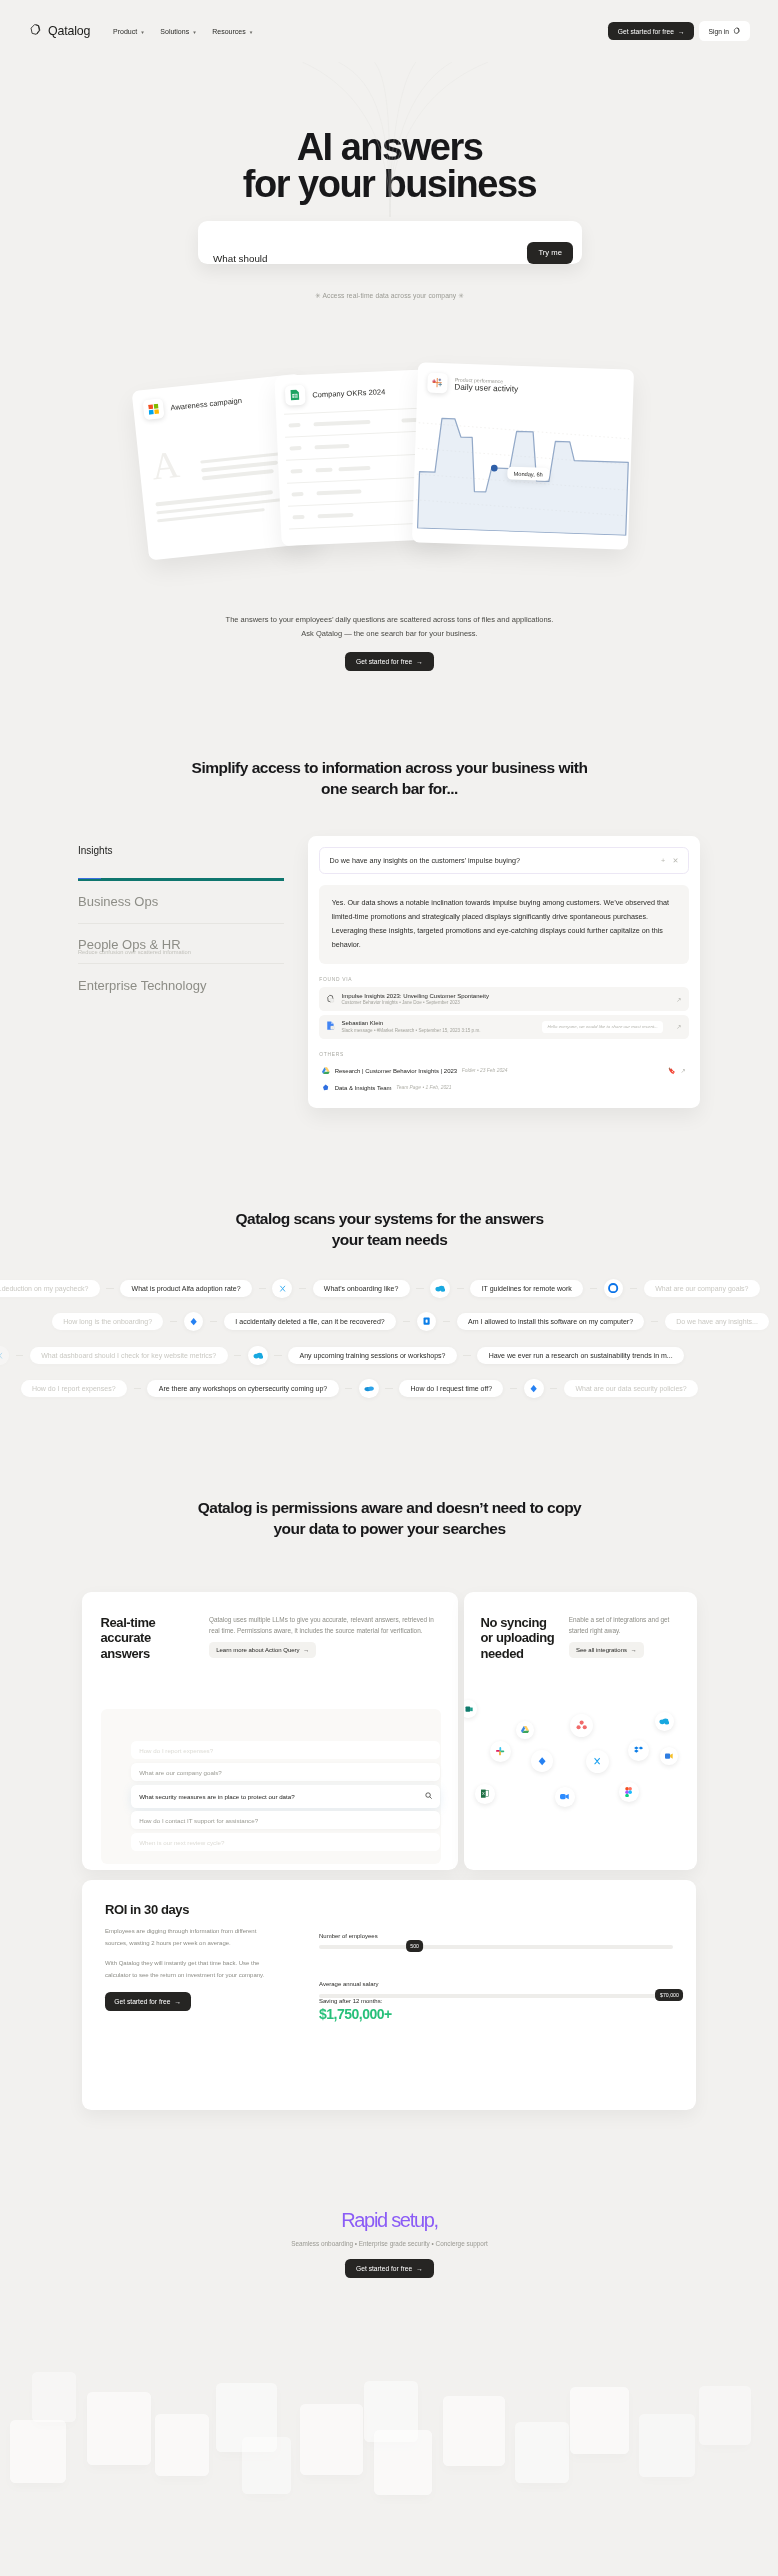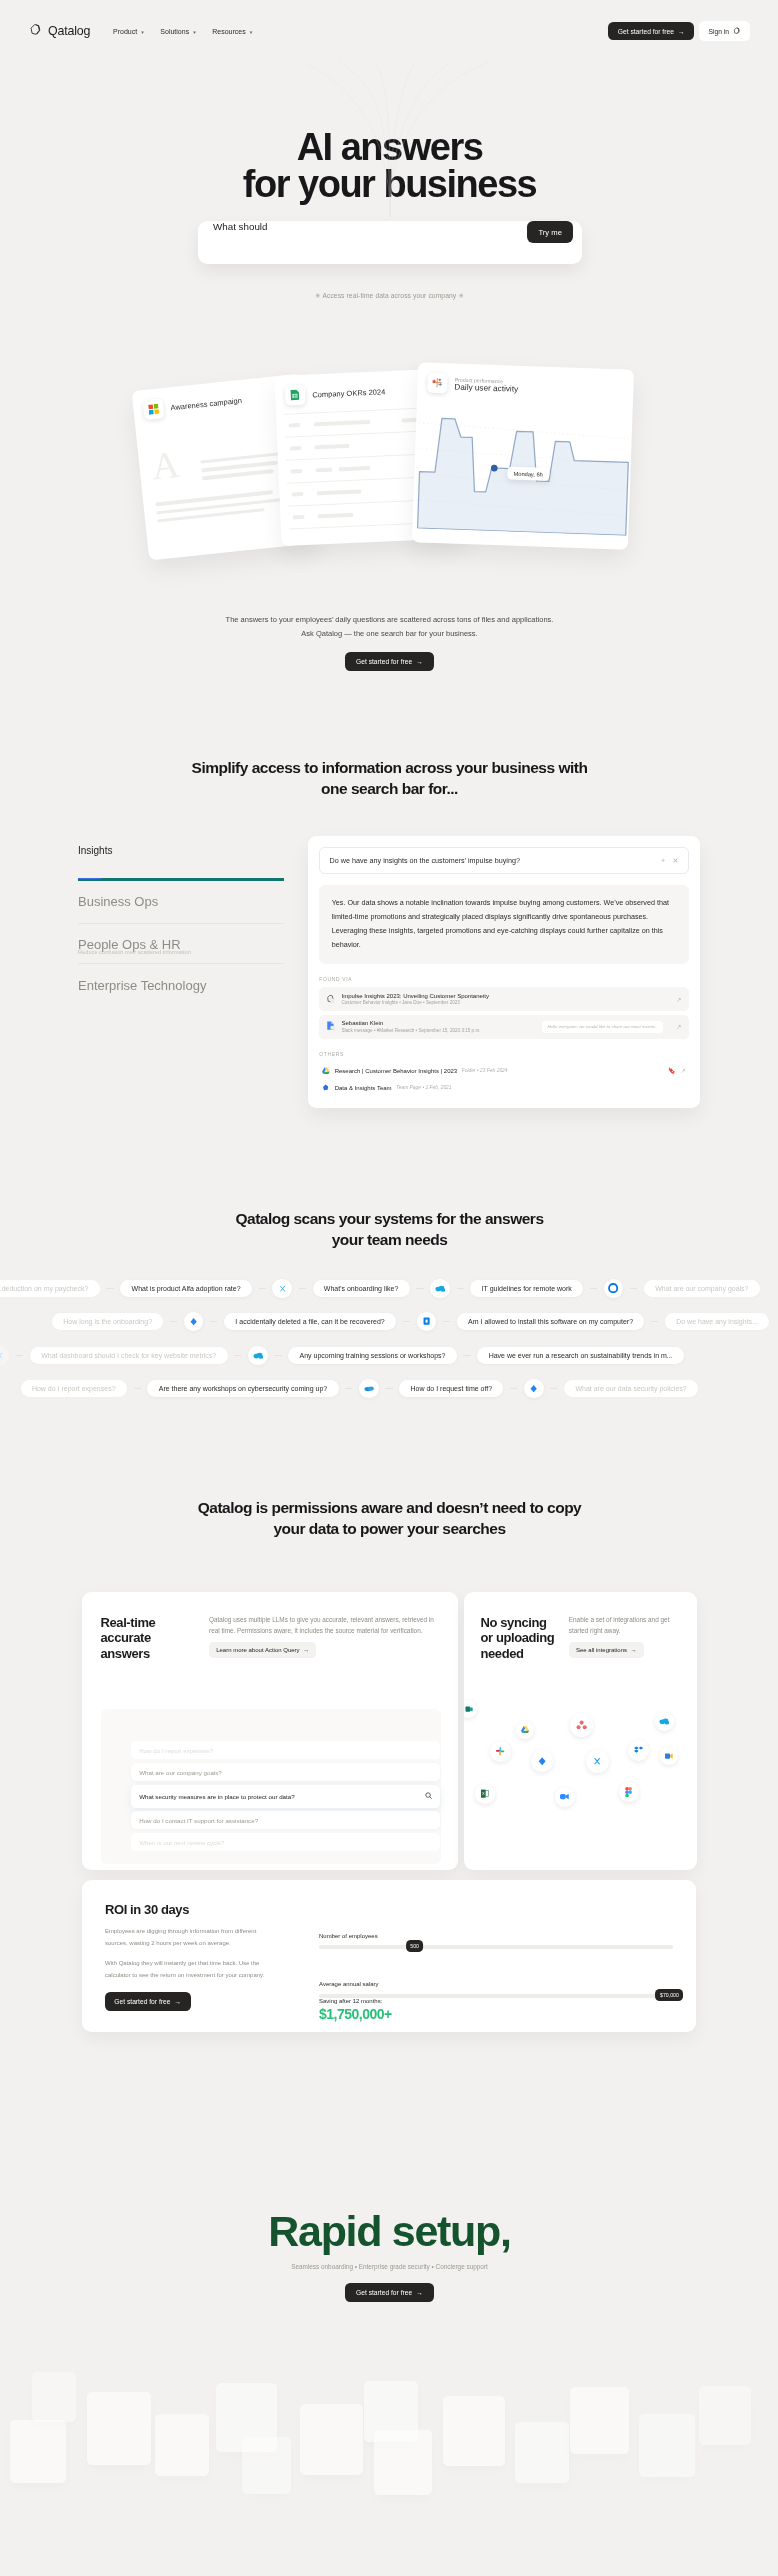--- a/index.html
+++ b/index.html
@@ -19,21 +19,21 @@
   .btn-dark{background:#262523;color:#fff;border-radius:5.2px;font-size:6.7px;padding:5.7px 9.3px;
     display:inline-flex;align-items:center;gap:4.1px;border:none;cursor:pointer;white-space:nowrap}
   .btn-white{background:#fff;color:#1c1c1a;border-radius:5.2px;font-size:6.7px;padding:5.7px 9.3px;
     display:inline-flex;align-items:center;gap:4.1px;border:none;cursor:pointer;white-space:nowrap}
 
   
   .hero{position:absolute;top:129px;left:0;width:779px;text-align:center}
   .hero h1{font-size:38px;line-height:.98;letter-spacing:-1.5px;font-weight:700;color:#18181a}
   .hero-arcs{position:absolute;top:-67px;left:50%;transform:translateX(-50%);opacity:.5}
   .searchbar{margin:17.5px auto 0;width:384px;height:43px;background:#fff;border-radius:9.3px;
-    box-shadow:0 7.2px 17.5px rgba(0,0,0,.07);display:flex;align-items:flex-start;padding:0 8.2px 0 15.5px;position:relative;z-index:3}
+    box-shadow:0 7.2px 17.5px rgba(0,0,0,.07);display:flex;align-items:flex-end;padding:0 8.2px 0 15.5px;position:relative;z-index:3}
   .searchbar .q{font-size:9.8px;color:#232321}
   .try{margin-left:auto;background:#262523;color:#fff;border-radius:6.2px;font-size:7.7px;padding:6.7px 11.3px;border:none;cursor:pointer}
   .accessline{margin-top:28px;font-size:6.7px;color:#9a9a93;letter-spacing:0.1px}
 
   
   .docs{position:absolute;top:361px;left:0;width:779px;height:201px}
   .doc{position:absolute;background:#fff;border-radius:7.2px;box-shadow:0 10.3px 23px rgba(0,0,0,.07)}
   .doc1{width:170px;height:170px;left:140px;top:20.6px;transform:rotate(-6deg);overflow:hidden}
   .doc2{width:185px;height:170px;left:278px;top:11.3px;transform:rotate(-2.5deg);overflow:hidden}
   .doc3{width:216px;height:180px;left:415px;top:5.2px;transform:rotate(2deg);overflow:hidden}
@@ -89,21 +89,21 @@
   .pillicon{width:19.6px;height:19.6px;border-radius:50%;background:#fff;box-shadow:0 1px 4.6px rgba(0,0,0,.05);
     display:flex;align-items:center;justify-content:center;flex:none}
   .dash{width:7.2px;height:0.5px;background:#e4e3df;flex:none}
 
   
   .perm-h{position:absolute;top:1497px;left:0;width:779px;text-align:center;
     font-size:15.5px;font-weight:700;letter-spacing:-0.5px;line-height:1.36;color:#18181a}
   .card{position:absolute;background:#fff;border-radius:9.3px;box-shadow:0 6.2px 17.5px rgba(0,0,0,.05)}
   .cardA{left:82px;top:1592px;width:376px;height:278px;overflow:hidden}
   .cardB{left:464px;top:1592px;width:233px;height:278px;overflow:hidden}
-  .cardC{left:82px;top:1880px;width:614px;height:152px;overflow:hidden}
+  .cardC{left:82px;top:1880px;width:614px;height:230px;overflow:hidden}
   .card-h{font-size:13px;font-weight:700;letter-spacing:-0.4px;line-height:1.18}
   .card-p{font-size:6.4px;line-height:1.65;color:#8c8c85}
   .btn-ghost{background:#f3f2ef;border-radius:4.6px;font-size:6px;padding:4.6px 7.2px;
     display:inline-flex;align-items:center;gap:3.6px;border:none;cursor:pointer;color:#1c1c1a;margin-top:6.2px}
   .qlist{position:absolute;left:49px;top:149px;width:309px}
   .qrow{background:#fff;border-radius:5.2px;padding:5.7px 8.2px;font-size:6.2px;color:#9a9a93;margin-bottom:3.6px;
     box-shadow:0 1px 4.1px rgba(0,0,0,.035);display:flex;align-items:center}
   .qrow.dim{color:#dcdbd5;box-shadow:none}
   .qrow.active{color:#1c1c1a;font-weight:400;box-shadow:0 2.6px 9.3px rgba(90,150,200,.14);padding:7.2px 8.2px}
   .qrow .mag{margin-left:auto;color:#1c1c1a}
@@ -115,21 +115,21 @@
   .roi-p{font-size:6px;line-height:2;color:#8c8c85;margin-top:8.2px}
   .slider-lbl{font-size:6px;color:#2a2a27;margin-bottom:6.2px}
   .track{height:4.6px;border-radius:2.6px;background:#eeedea;position:relative}
   .knob{position:absolute;top:-4.6px;background:#262523;color:#fff;border-radius:4.6px;font-size:5.2px;
     padding:3.1px 4.6px;transform:translateX(-50%)}
   .saving-l{font-size:6px;color:#2a2a27}
   .saving-v{font-size:14px;font-weight:700;color:#27c07a;letter-spacing:-0.5px;margin-top:1.5px}
 
   
   .rapid{position:absolute;top:2210px;left:0;width:779px;text-align:center}
-  .rapid h2{font-size:43px;font-weight:700;letter-spacing:-1.3px;line-height:1.02;color:#14532d}
+  .rapid h2{font-size:20px;font-weight:400;letter-spacing:-1.3px;line-height:1.02;color:#8b5cf6}
   .rapid .sub{margin-top:9.3px;font-size:6.4px;color:#9a9a93}
   .rapid .btn-dark{margin-top:12.4px;padding:6.2px 11.3px}
   .ghostcards{position:absolute;top:2365px;left:0;width:779px;height:216px}
   .gcard{position:absolute;background:#fff;border-radius:5.2px;opacity:.62;box-shadow:0 4.1px 11.3px rgba(0,0,0,.035)}
 </style>
 </head>
 <body>
 
 <div class="nav">
   <div class="brand">

